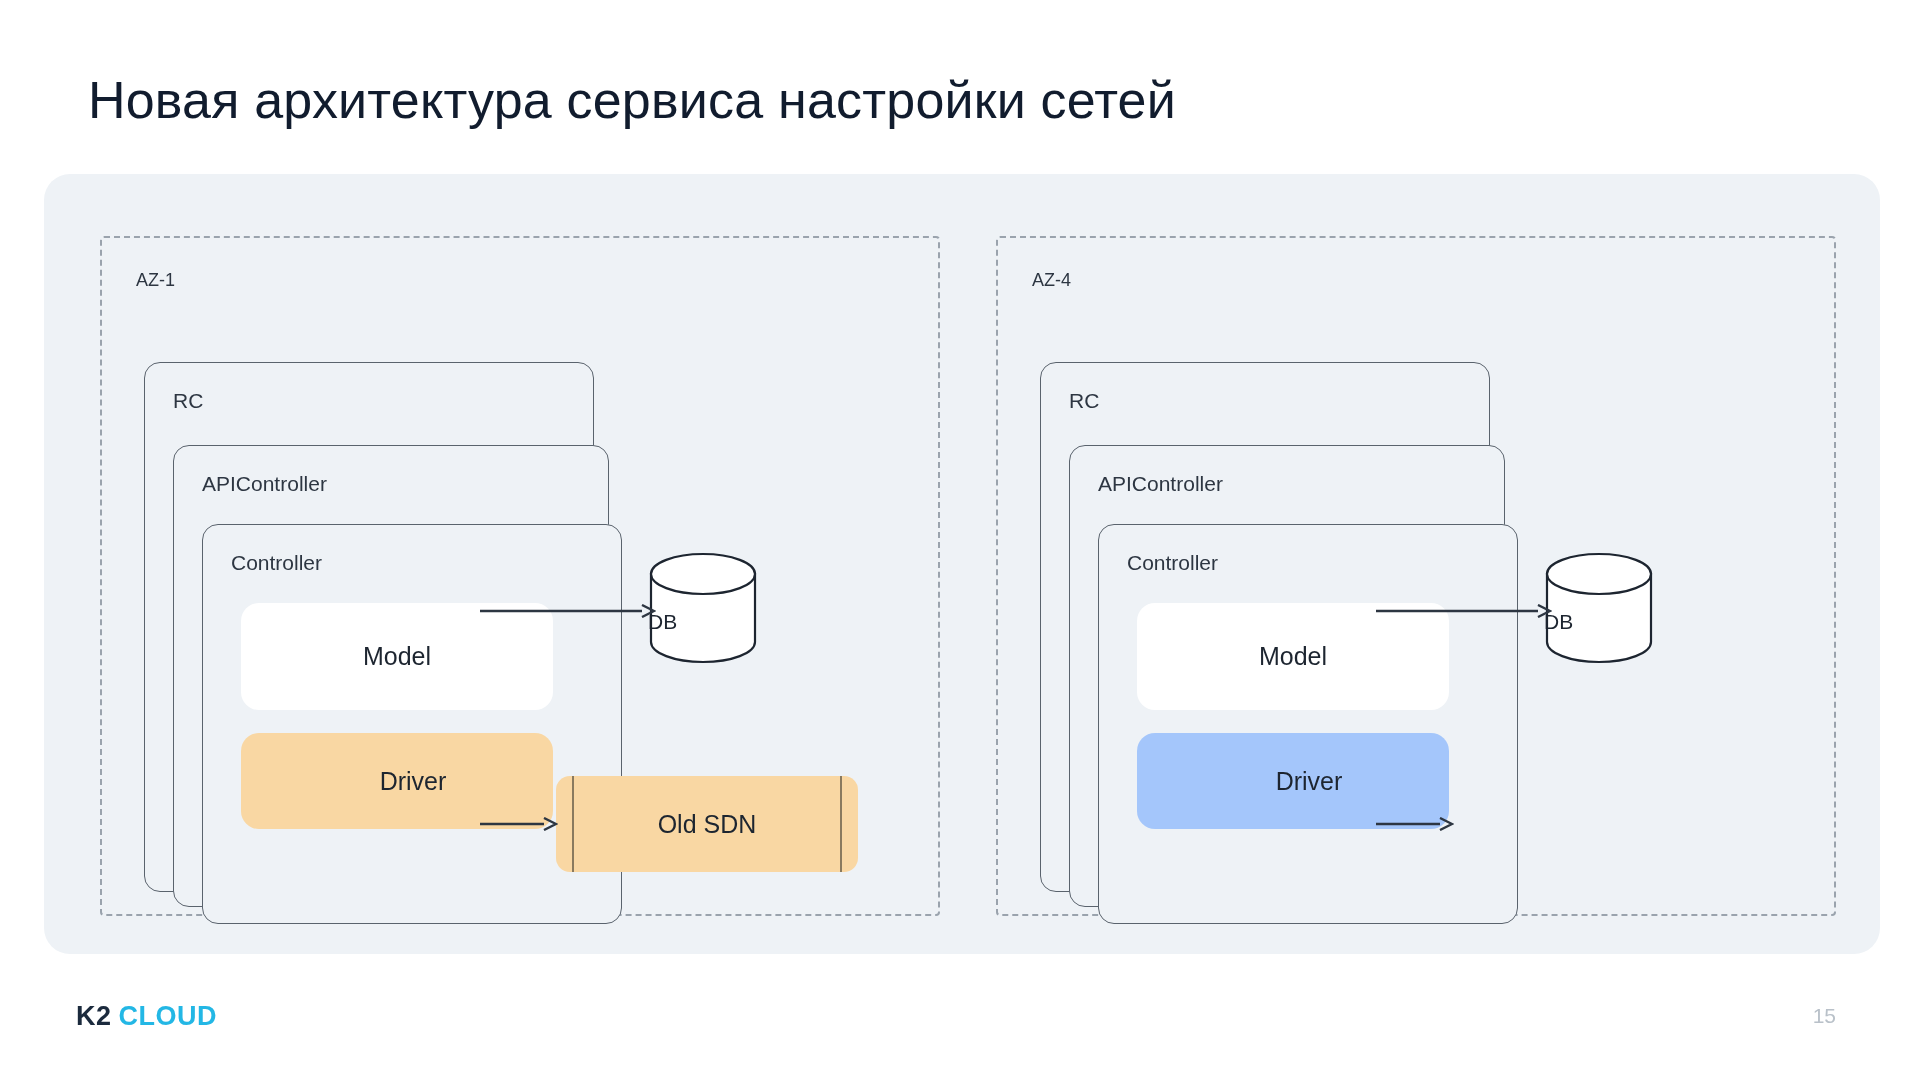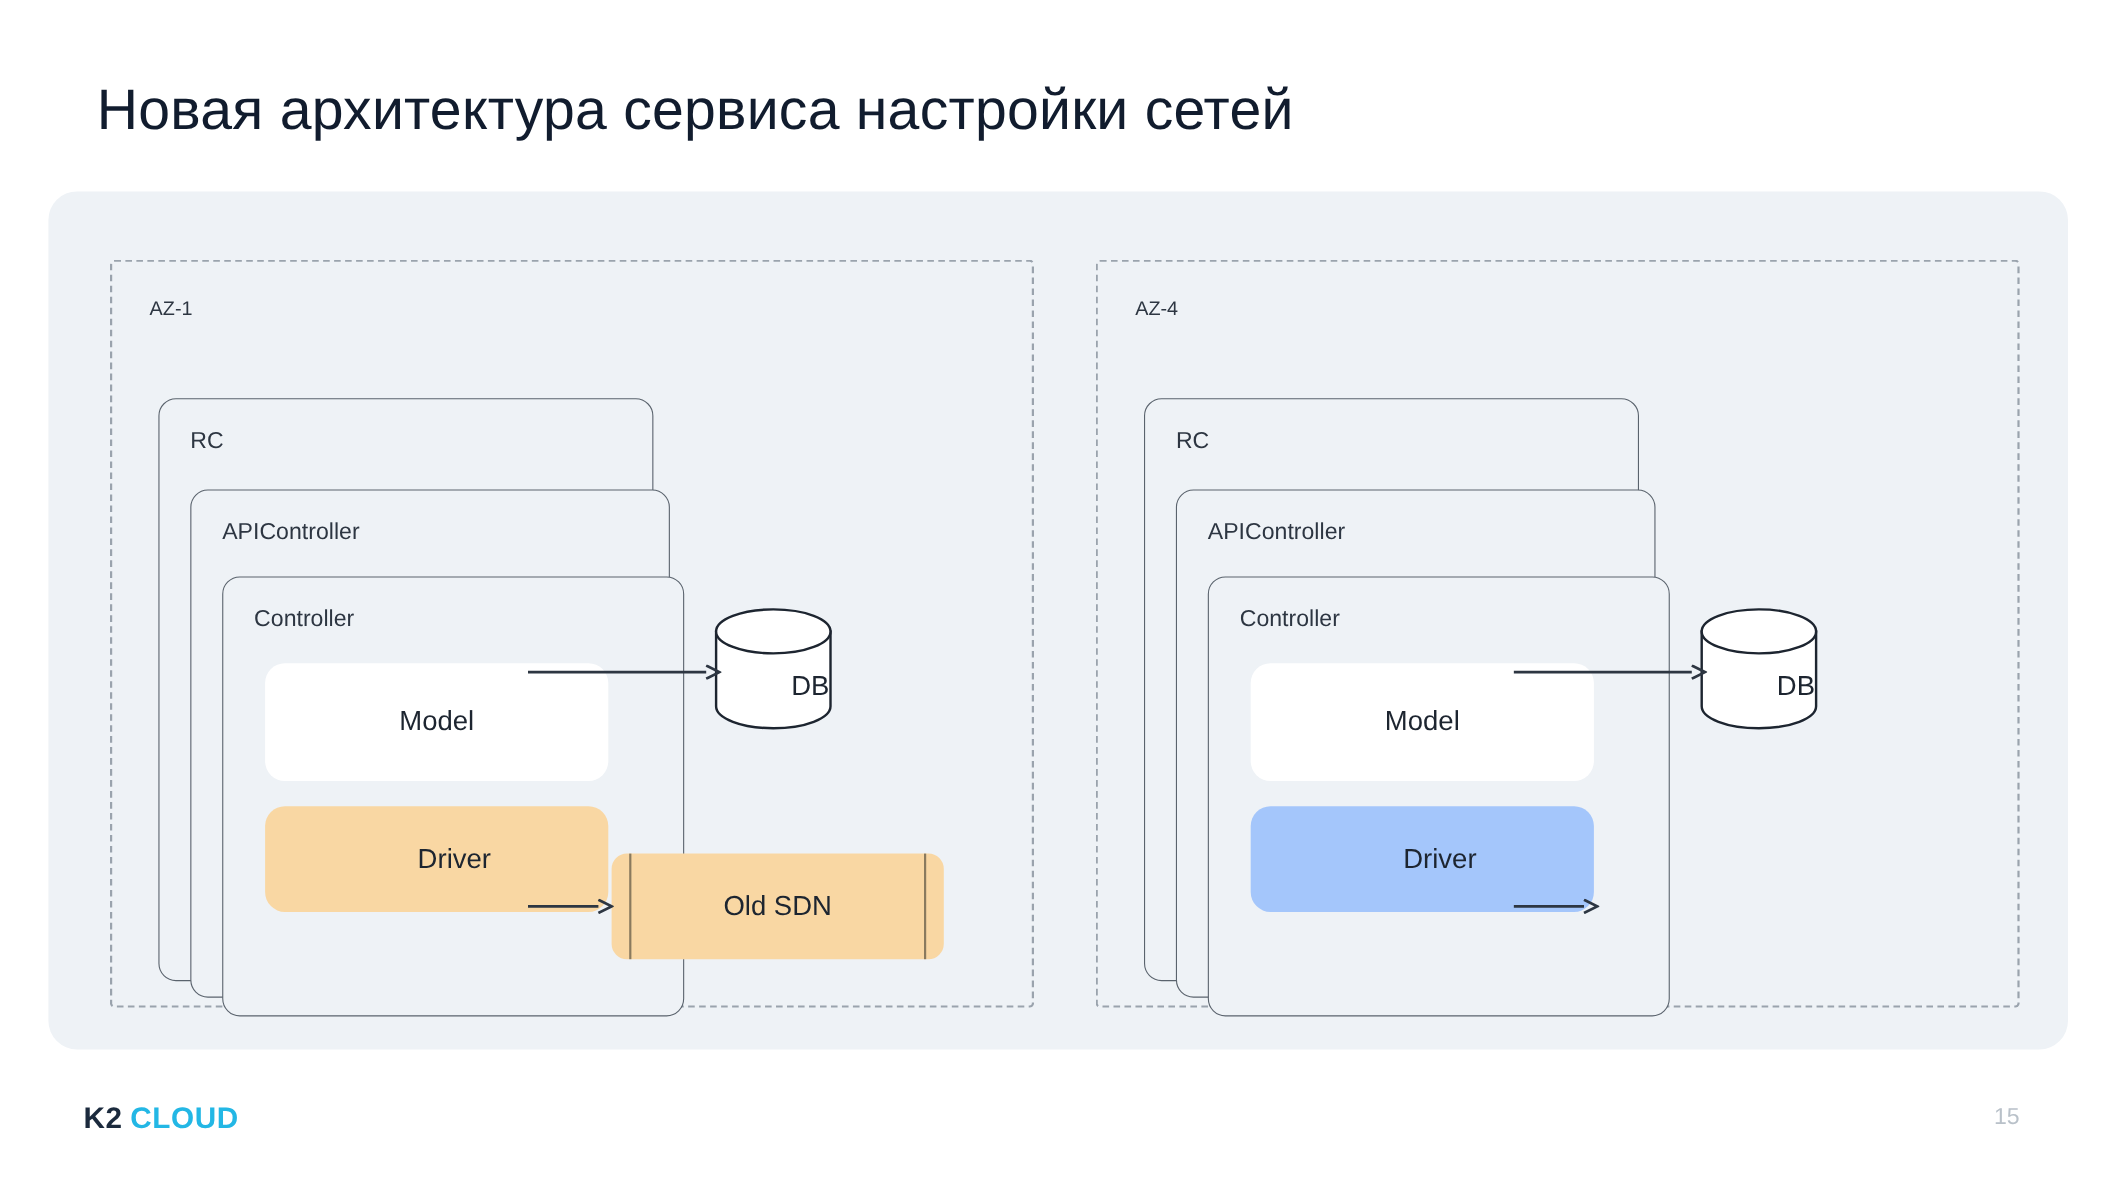--- a/index.html
+++ b/index.html
@@ -117,22 +117,22 @@
 
   
   .db {
     position: absolute;
     width: 110px; height: 112px;
   }
   .db svg { display: block; }
   .db-label {
     position: absolute;
     left: 0; right: 4px; top: 58px;
-    text-align: right;
-    font-size: 25px;
+    text-align: left;
+    font-size: 21px;
     color: #1d2530;
   }
 
   
   .arrow { position: absolute; }
   .arrow svg { display: block; }
 
   
   .logo {
     position: absolute;

